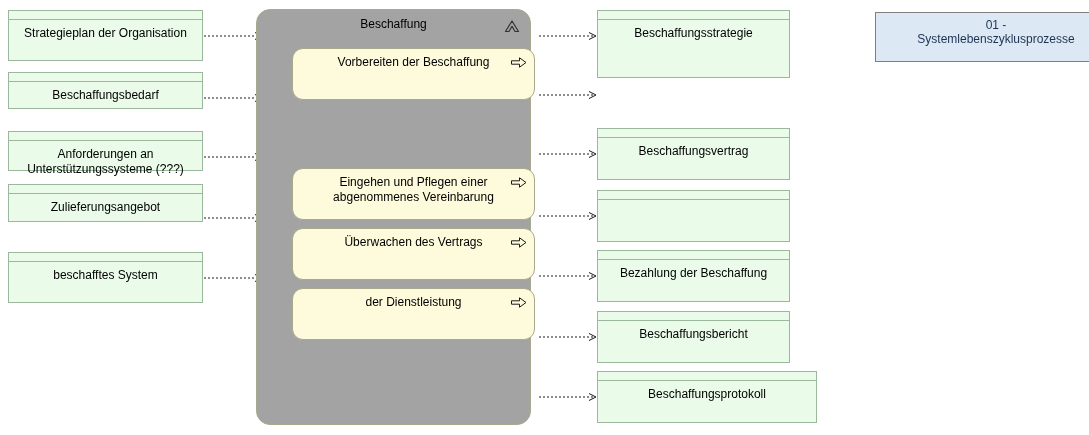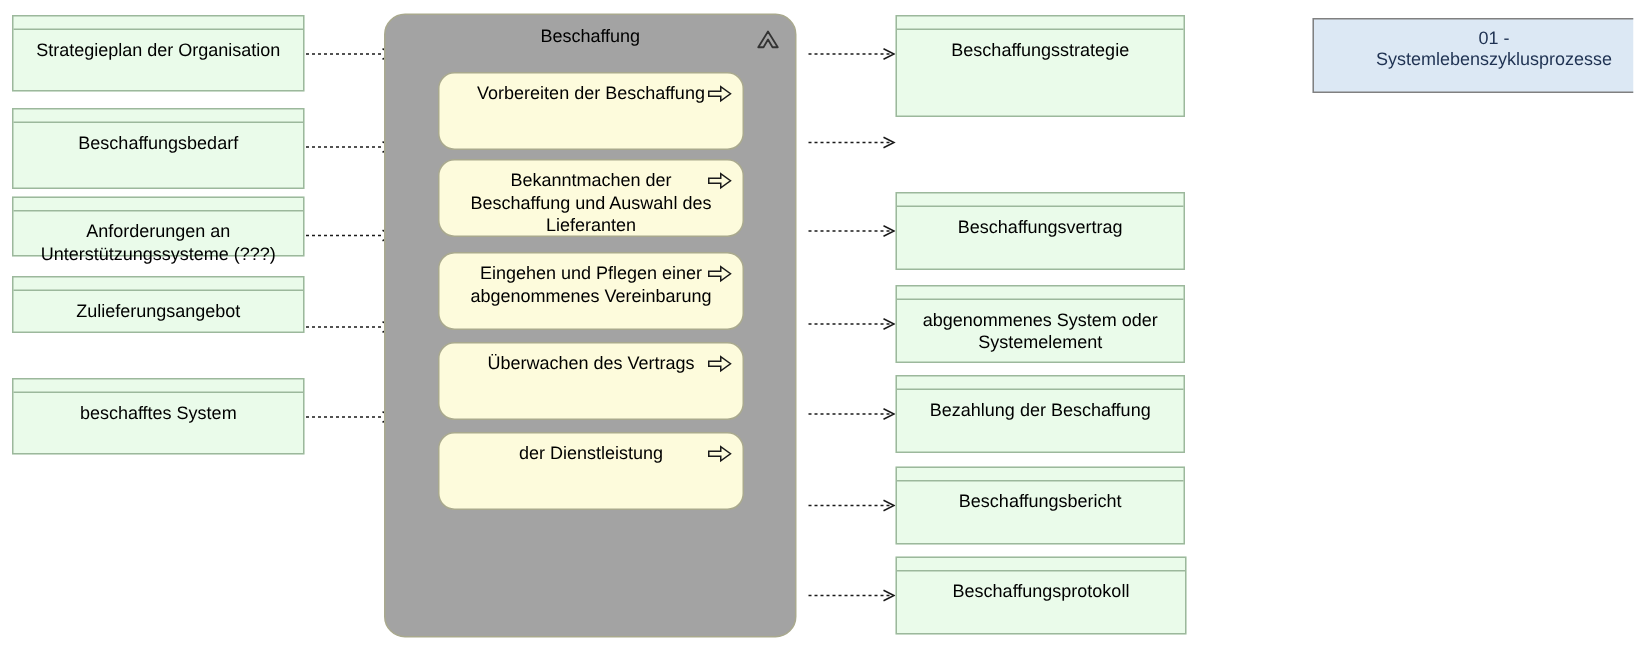--- a/index.html
+++ b/index.html
@@ -21,21 +21,21 @@
 
   .process-group{
     position:absolute;left:256px;top:9px;width:275px;height:416px;
     box-sizing:border-box;background:#a3a3a3;border:1px solid #a9a98e;
     border-radius:14px;
   }
   .pg-title{padding-top:7px;text-align:center;}
   .pg-chevron{position:absolute;top:6px;right:8px;width:20px;height:20px;}
 
   .step{
-    position:absolute;left:35px;width:204px;height:52px;box-sizing:border-box;
+    position:absolute;left:35px;width:243px;height:52px;box-sizing:border-box;
     background:#fdfbdc;border:1px solid #a9a98e;border-radius:11px;text-align:center;
   }
   .step-label{padding:6px 14px 0 14px;line-height:15px;}
   .step-icon{position:absolute;top:7px;right:6px;width:18px;height:13px;}
 
   .ref-box{
     position:absolute;left:875px;top:12px;width:242px;height:50px;
     box-sizing:border-box;background:#dce8f4;border:1px solid #808080;
     color:#1f3252;text-align:center;
   }
@@ -95,21 +95,21 @@
     <g>
       <line class="dash" x1="539" y1="397" x2="595" y2="397"></line>
         <path class="head" d="M589,393.5 L596,397 L589,400.5"></path>
     </g>
   </svg>
 
   <div class="io-box" style="left:8px;top:10px;width:195px;height:51px">
     <div class="io-strip"></div>
     <div class="io-label">Strategieplan der Organisation</div>
   </div>
-  <div class="io-box" style="left:8px;top:72px;width:195px;height:54px">
+  <div class="io-box" style="left:8px;top:72px;width:195px;height:37px">
     <div class="io-strip"></div>
     <div class="io-label">Beschaffungsbedarf</div>
   </div>
   <div class="io-box" style="left:8px;top:131px;width:195px;height:40px">
     <div class="io-strip"></div>
     <div class="io-label">
       <div>Anforderungen an</div>
       <div>Unterstützungssysteme (???)</div>
     </div>
   </div>
@@ -132,32 +132,20 @@
 
     <div class="step" style="top:38px">
       <span class="step-icon">
         <svg width="18" height="13" viewBox="0 0 18 13">
             <path d="M1.5,4.8 L9.5,4.8 L9.5,1.8 L16,6.5 L9.5,11.2 L9.5,8.2 L1.5,8.2 Z" fill="none" stroke="#1a1a1a" stroke-width="1"></path>
           </svg>
       </span>
       <div class="step-label">Vorbereiten der Beschaffung</div>
     </div>
 
-    <div class="step" style="top:96px">
-      <span class="step-icon">
-        <svg width="18" height="13" viewBox="0 0 18 13">
-            <path d="M1.5,4.8 L9.5,4.8 L9.5,1.8 L16,6.5 L9.5,11.2 L9.5,8.2 L1.5,8.2 Z" fill="none" stroke="#1a1a1a" stroke-width="1"></path>
-          </svg>
-      </span>
-      <div class="step-label">
-        <div>Bekanntmachen der</div>
-        <div>Beschaffung und Auswahl des</div>
-        <div>Lieferanten</div>
-      </div>
-    </div>
 
     <div class="step" style="top:158px">
       <span class="step-icon">
         <svg width="18" height="13" viewBox="0 0 18 13">
             <path d="M1.5,4.8 L9.5,4.8 L9.5,1.8 L16,6.5 L9.5,11.2 L9.5,8.2 L1.5,8.2 Z" fill="none" stroke="#1a1a1a" stroke-width="1"></path>
           </svg>
       </span>
       <div class="step-label">
         <div>Eingehen und Pflegen einer</div>
         <div>abgenommenes Vereinbarung</div>
@@ -188,34 +176,30 @@
   <div class="io-box" style="left:597px;top:10px;width:193px;height:68px">
     <div class="io-strip"></div>
     <div class="io-label">Beschaffungsstrategie</div>
   </div>
   <div class="io-box" style="left:597px;top:128px;width:193px;height:52px">
     <div class="io-strip"></div>
     <div class="io-label">Beschaffungsvertrag</div>
   </div>
   <div class="io-box" style="left:597px;top:190px;width:193px;height:52px">
     <div class="io-strip"></div>
-    <div class="io-label">
-      <div>abgenommenes System oder</div>
-      <div>Systemelement</div>
-    </div>
   </div>
   <div class="io-box" style="left:597px;top:250px;width:193px;height:52px">
     <div class="io-strip"></div>
     <div class="io-label">Bezahlung der Beschaffung</div>
   </div>
   <div class="io-box" style="left:597px;top:311px;width:193px;height:52px">
     <div class="io-strip"></div>
     <div class="io-label">Beschaffungsbericht</div>
   </div>
-  <div class="io-box" style="left:597px;top:371px;width:194px;height:52px">
+  <div class="io-box" style="left:597px;top:371px;width:220px;height:52px">
     <div class="io-strip"></div>
     <div class="io-label">Beschaffungsprotokoll</div>
   </div>
 
   <div class="ref-box">
     <span class="ref-icon">
       <svg width="18" height="18" viewBox="0 0 18 18">
         <rect x="1" y="1.5" width="5.5" height="5.5" fill="none" stroke="#2d6ca2" stroke-width="1.2"></rect>
         <rect x="1" y="10.5" width="5.5" height="5.5" fill="none" stroke="#2d6ca2" stroke-width="1.2"></rect>
         <line x1="9.5" y1="4" x2="17" y2="4" stroke="#2d6ca2" stroke-width="1.2"></line>

